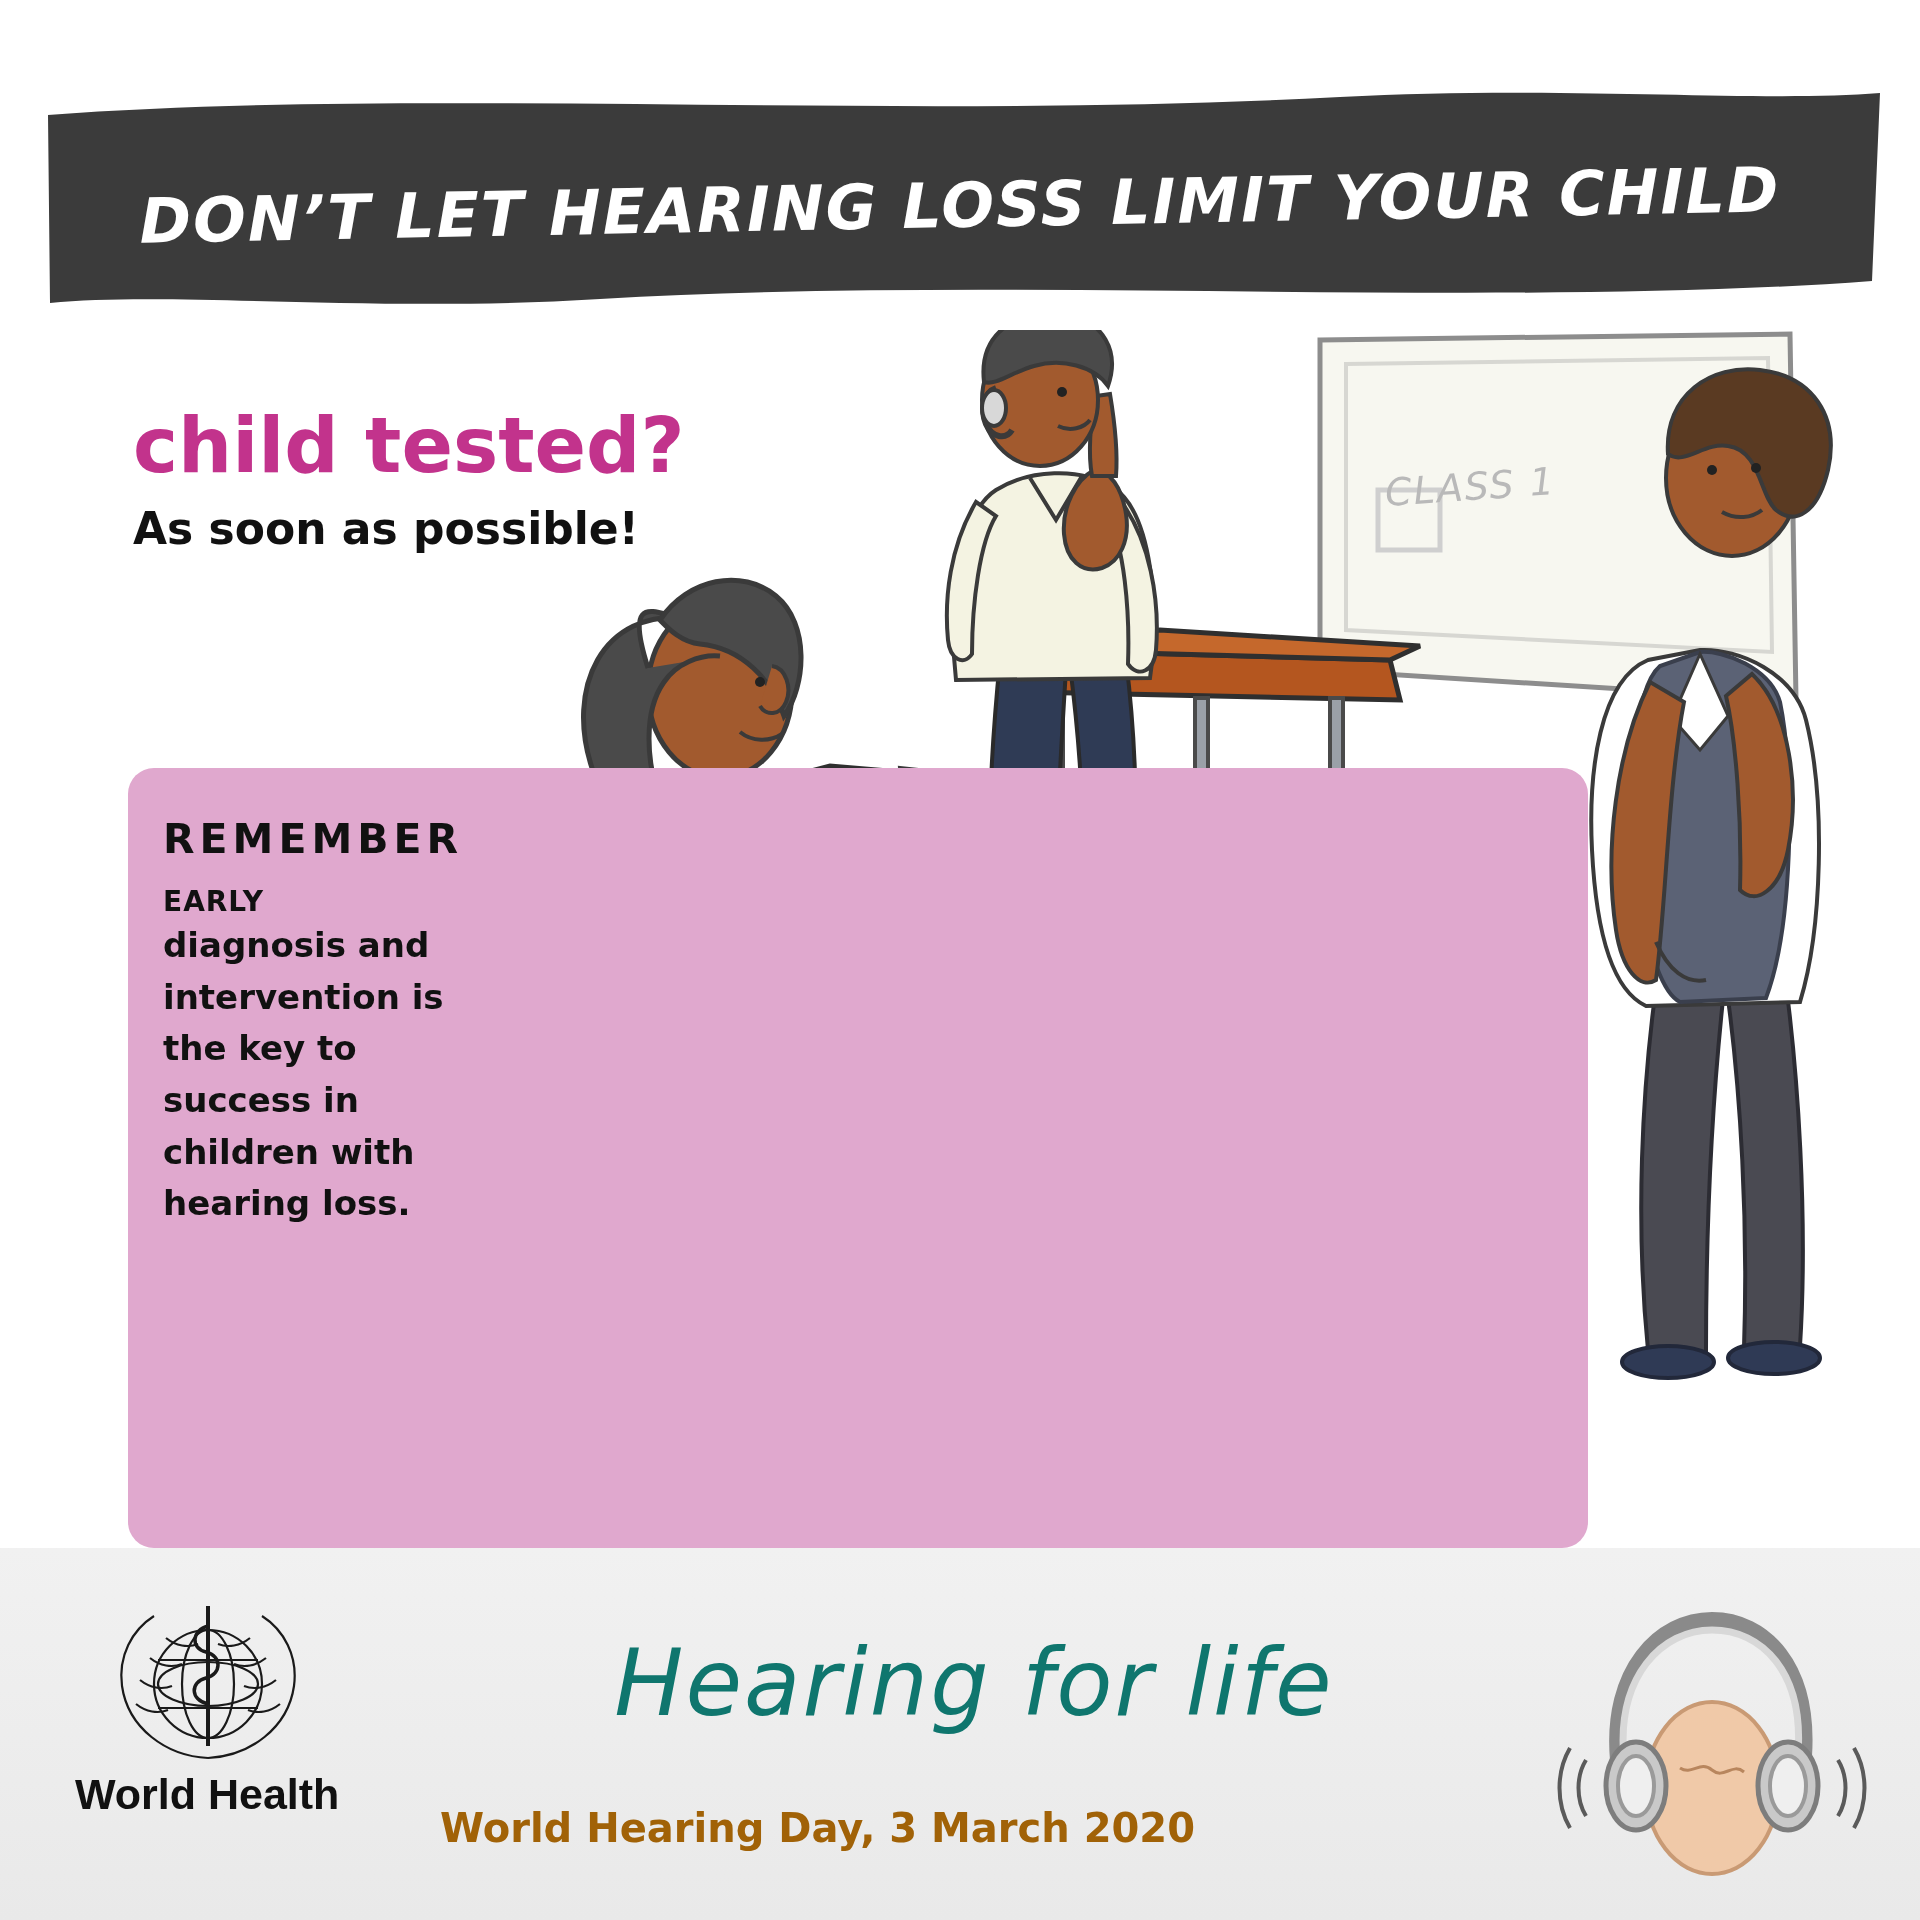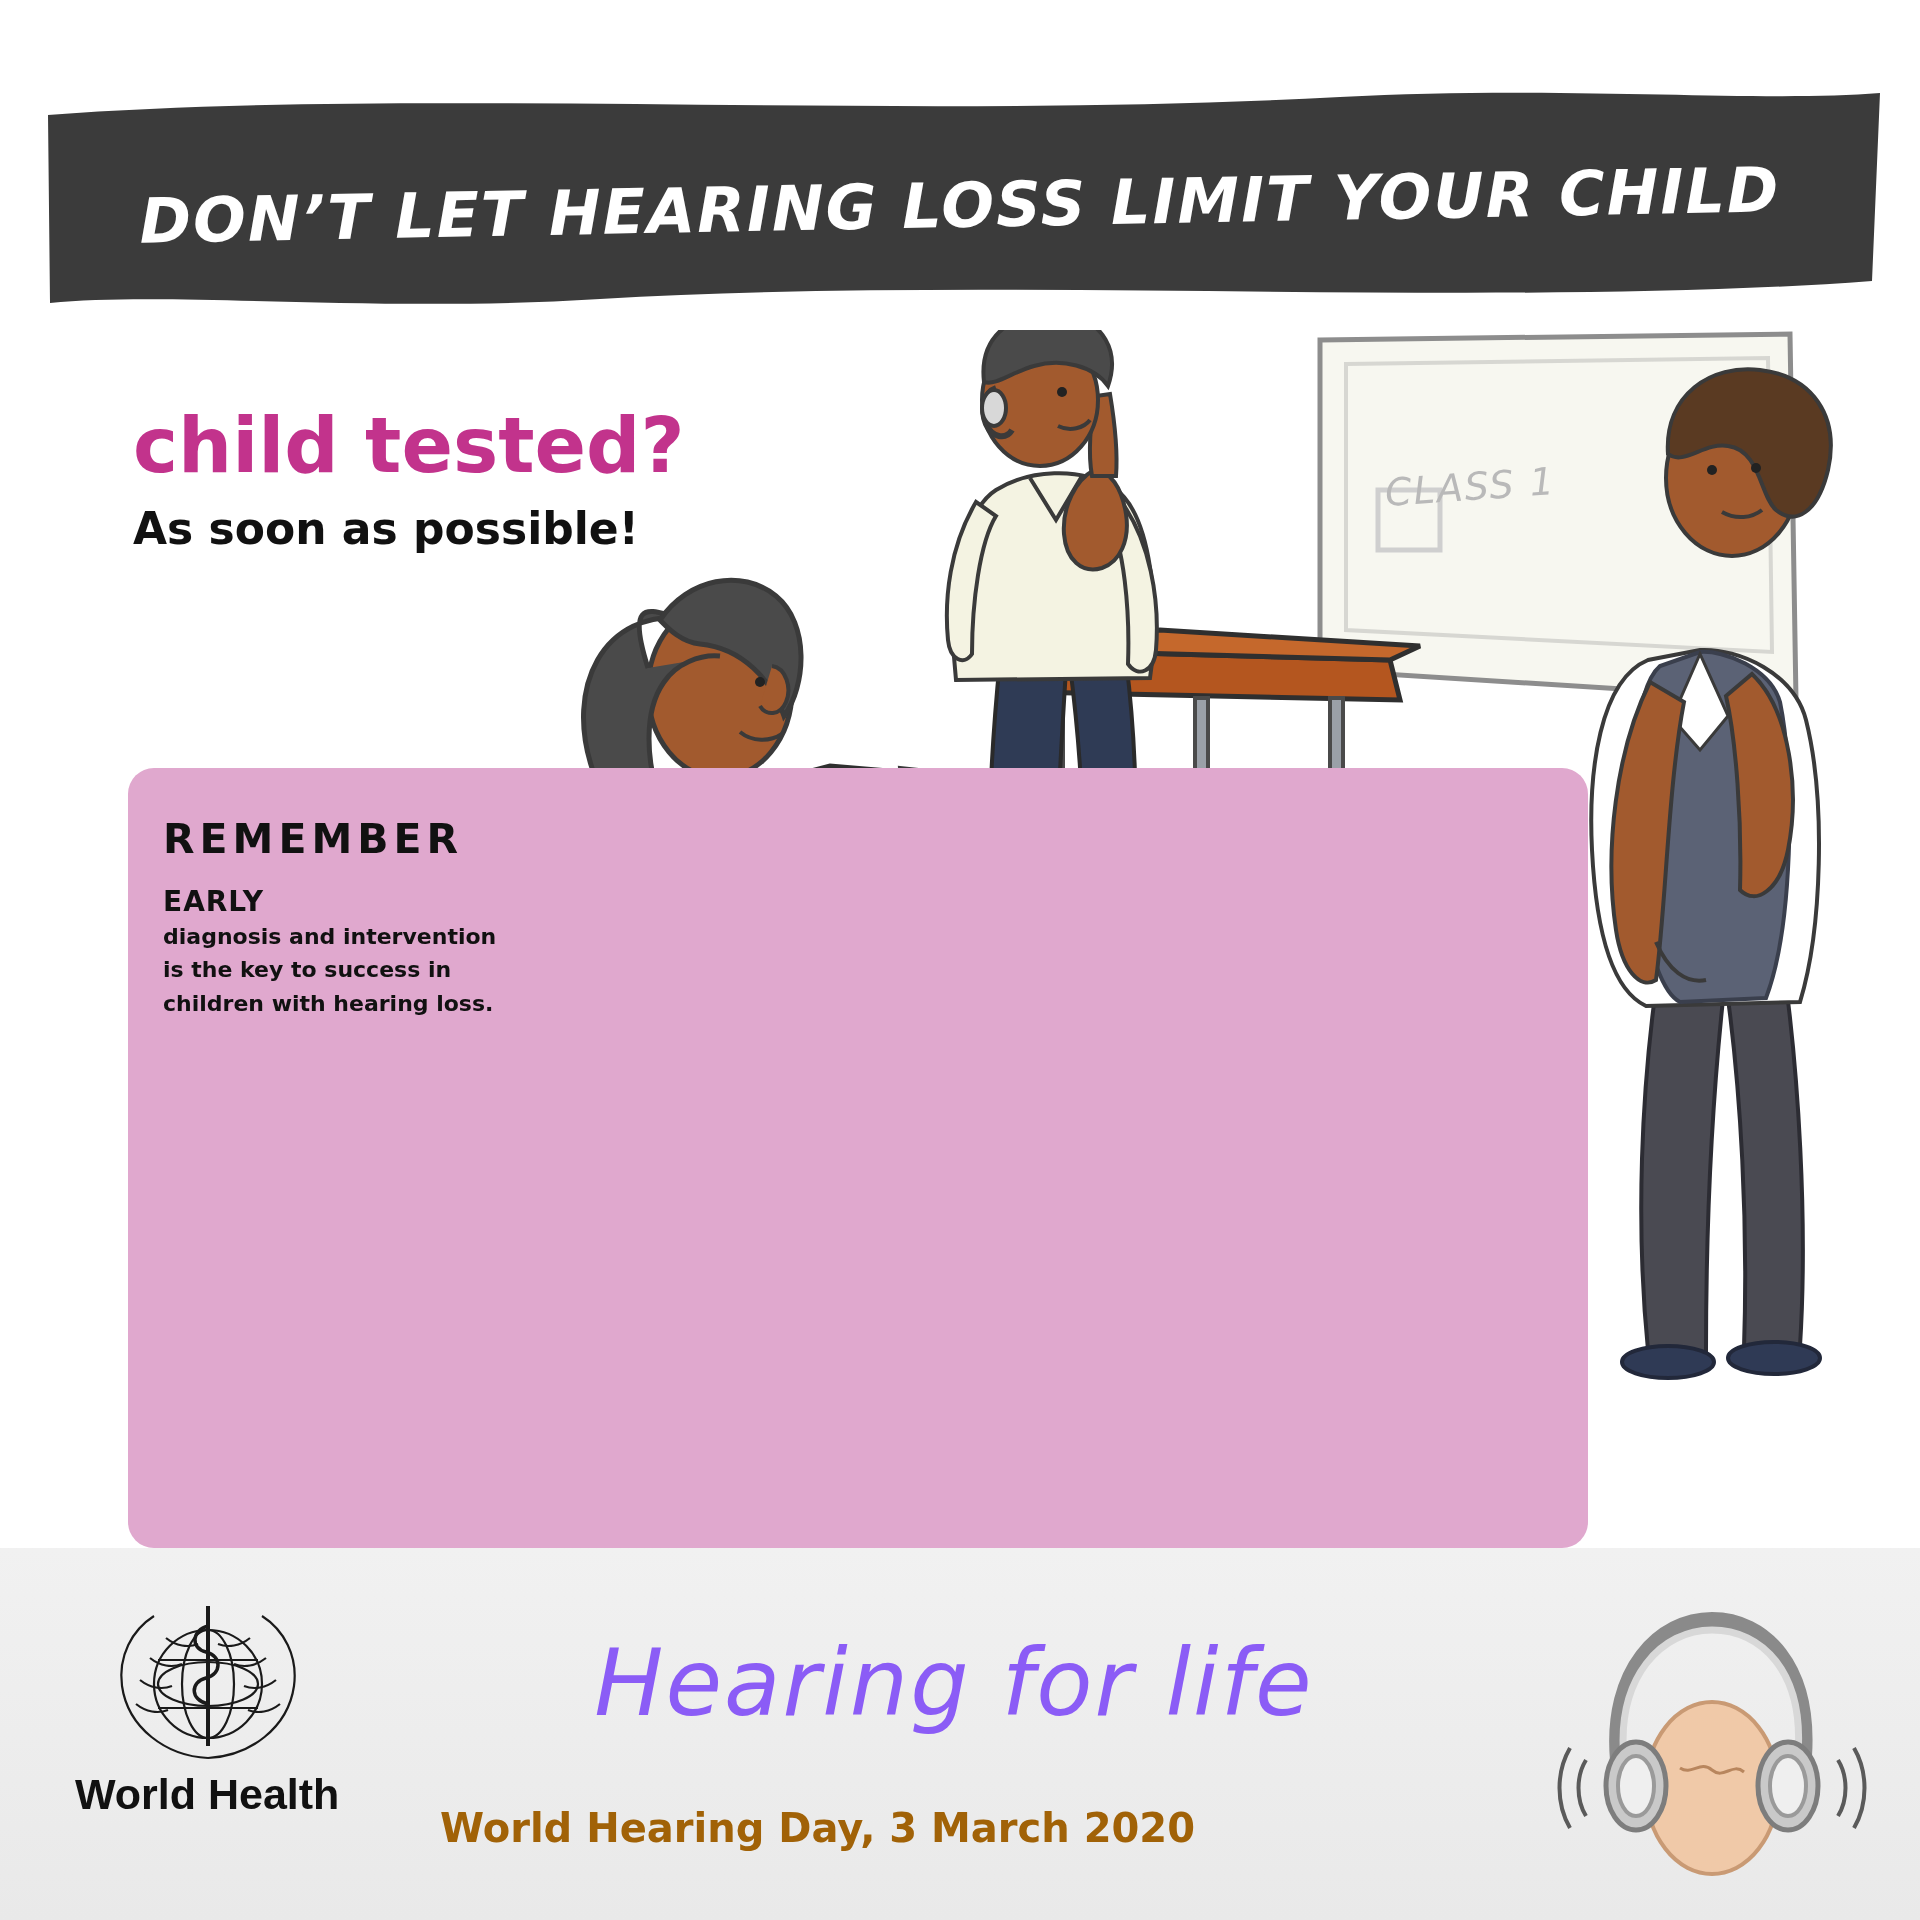--- a/index.html
+++ b/index.html
@@ -59,39 +59,39 @@
   .remember .title{
     font-family:"DejaVu Sans", sans-serif;
     font-weight:bold;font-size:41px;letter-spacing:5px;color:#111;
   }
   .remember .early{
     font-family:"DejaVu Sans", sans-serif;
     font-weight:bold;font-size:28px;color:#111;margin-top:22px;letter-spacing:1px;
   }
   .remember .body{
     font-family:"DejaVu Sans", sans-serif;
-    font-weight:bold;font-size:22px;color:#111;line-height:1.52;margin-top:2px;
+    font-weight:bold;font-size:34px;color:#111;line-height:1.52;margin-top:2px;
   }
 
   
   .footer{
     position:absolute;left:0;top:1548px;width:1920px;height:372px;
     background:linear-gradient(#f1f1f1,#e9e9e9);
   }
   .who-logo{position:absolute;left:88px;top:1600px;width:240px;height:180px;}
   .who-text{
     position:absolute;left:75px;top:1770px;
     font-family:Liberation Sans, sans-serif;
     font-weight:bold;font-size:43px;color:#111;line-height:1.12;
   }
   .slogan{
-    position:absolute;left:424px;top:1630px;width:1060px;text-align:center;
+    position:absolute;left:444px;top:1630px;width:1060px;text-align:center;
     font-family:"DejaVu Sans", sans-serif;
     font-style:italic;font-weight:normal;
-    font-size:92px;color:#8b5cf6;letter-spacing:2px;
+    font-size:92px;color:#0f766e;letter-spacing:2px;
   }
   .eventline{
     position:absolute;left:440px;top:1805px;width:1060px;text-align:left;
     font-family:"DejaVu Sans", sans-serif;
     font-weight:bold;font-size:40px;color:#a16207;
   }
   .egg-icon{position:absolute;left:1540px;top:1610px;width:330px;height:280px;}
 
   .scene{position:absolute;left:0;top:330px;width:1920px;height:1240px;}
   .whiteboard-word{

